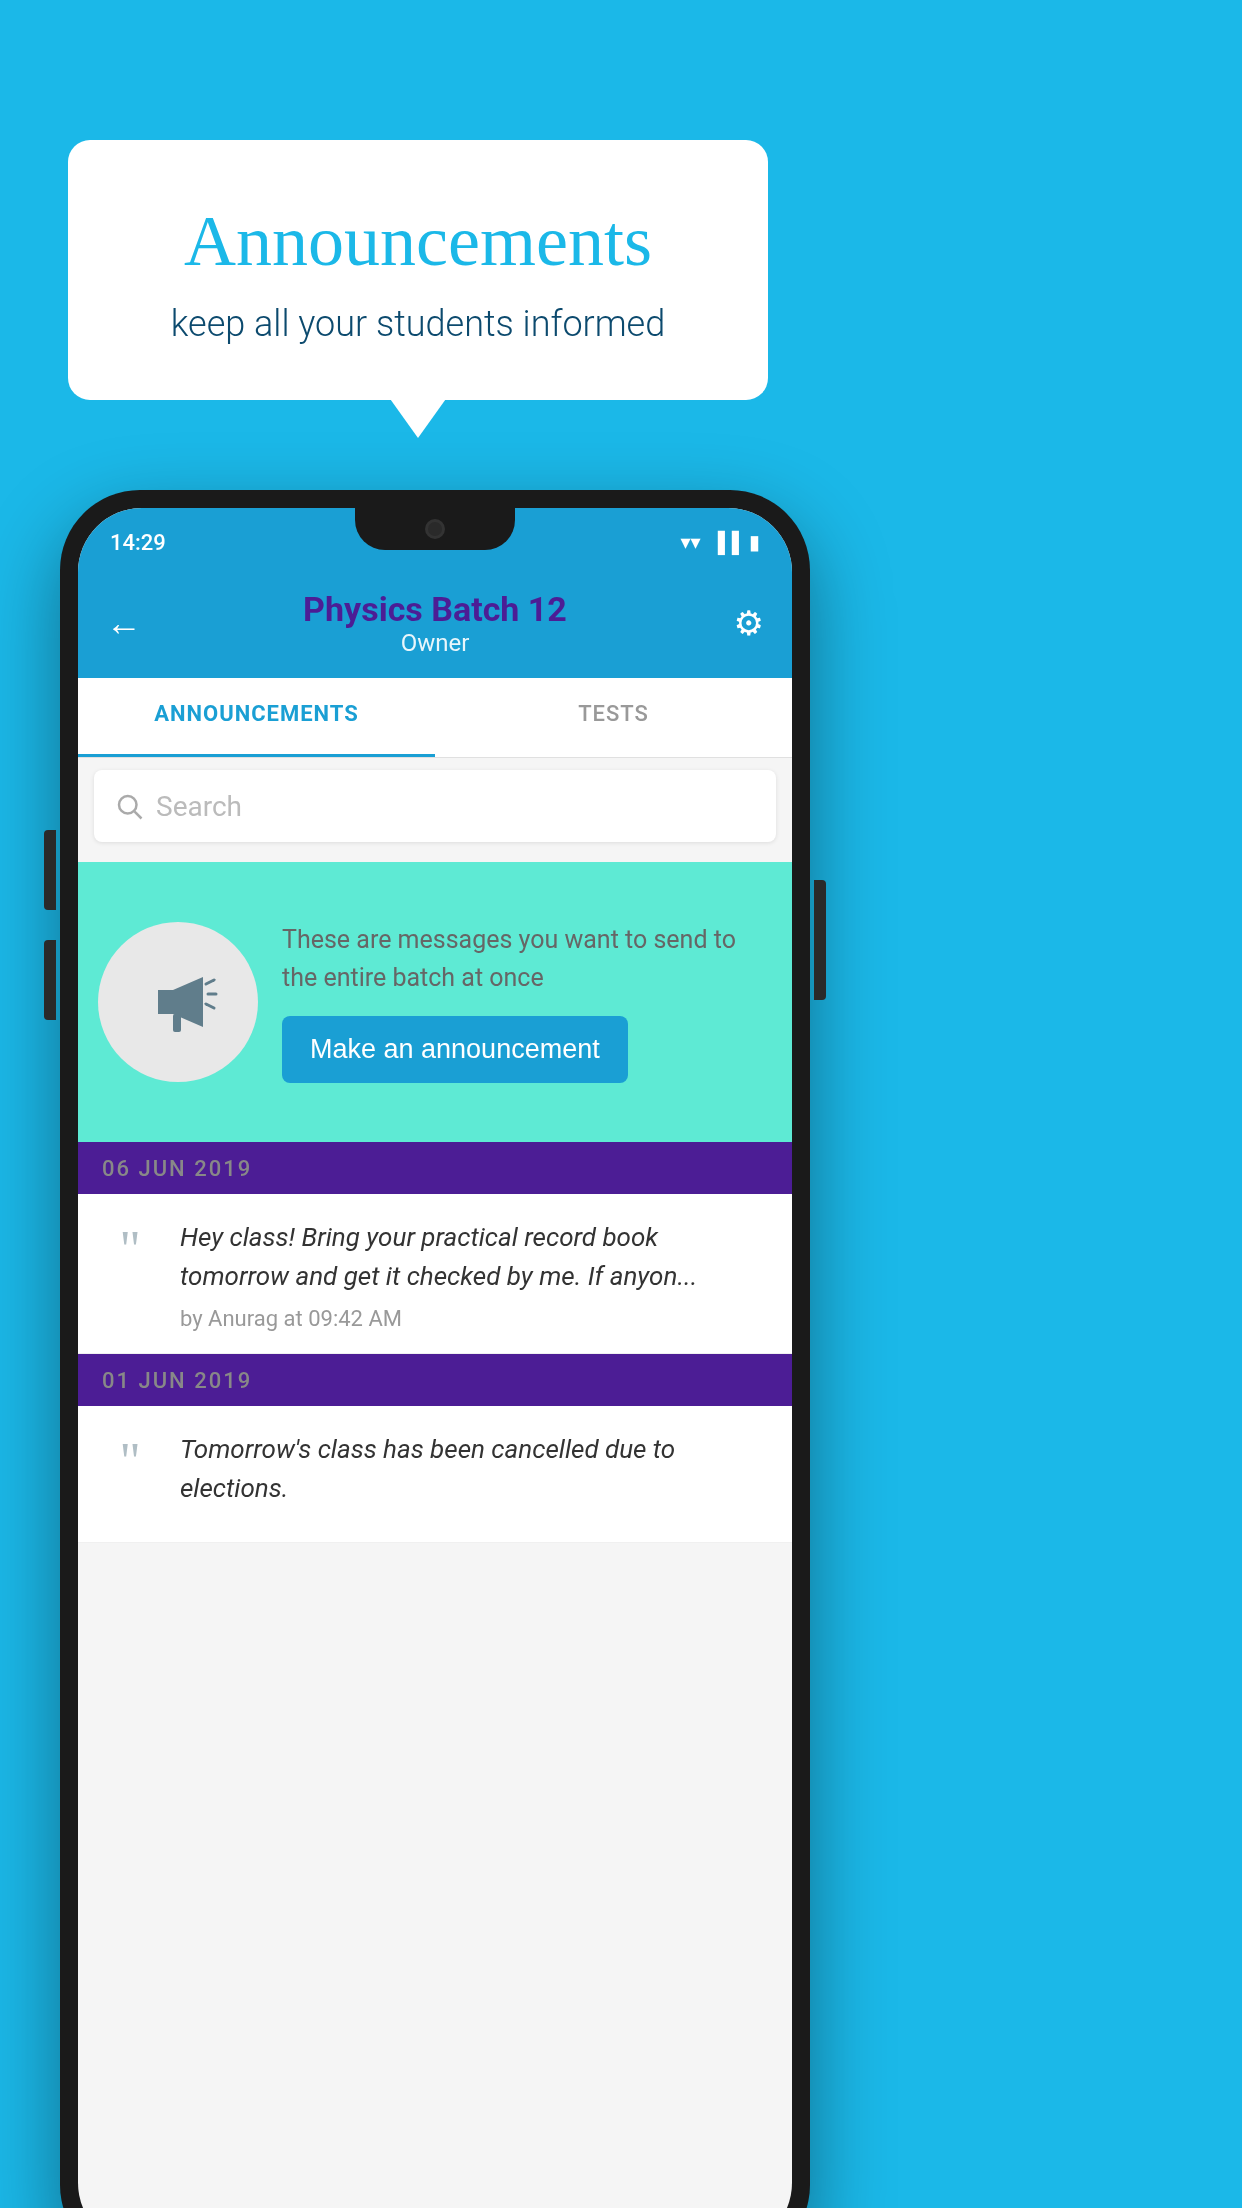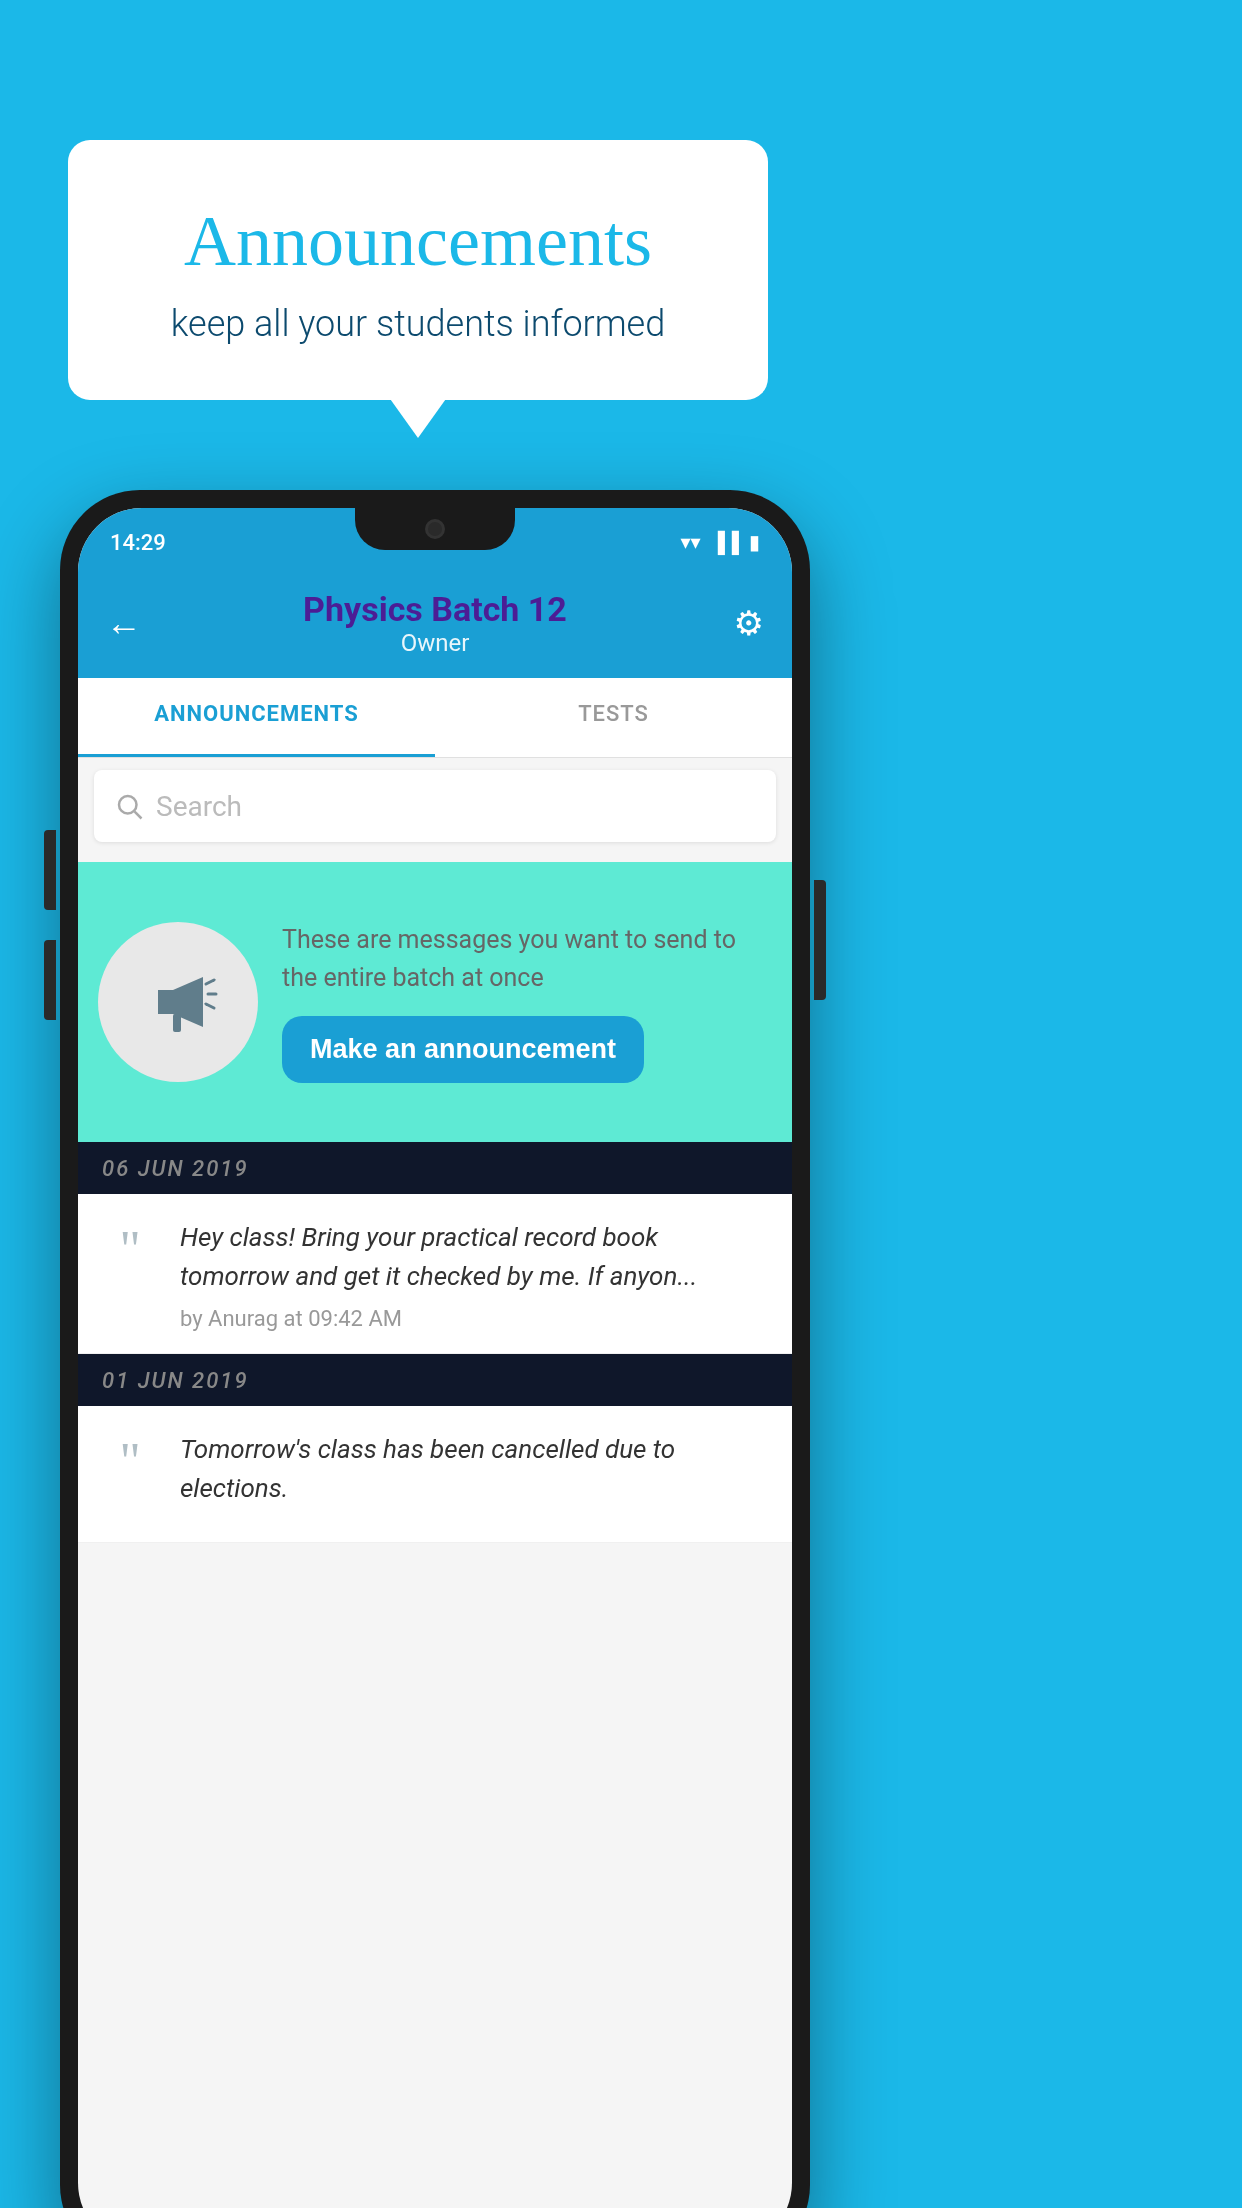--- a/index.html
+++ b/index.html
@@ -312,40 +312,39 @@
     .promo-text {
       font-size: 25px;
       color: #666;
       line-height: 1.5;
     }
 
     .make-announcement-btn {
       background: #1a9fd4;
       color: white;
       border: none;
-      border-radius: 20px;
+      border-radius: 8px;
       padding: 18px 28px;
       font-size: 27px;
-      font-weight: 700;
+      font-weight: 400;
       cursor: pointer;
       text-align: center;
       width: fit-content;
     }
 
     
     .date-separator {
       position: absolute;
       left: 0;
       right: 0;
       height: 52px;
-      background: #0f172a;
+      background: #4c1d95;
       display: flex;
       align-items: center;
       padding: 0 24px;
-      font-style: italic;
     }
 
     .date-separator-text {
       font-size: 22px;
       color: #888;
       font-weight: 500;
       letter-spacing: 2px;
     }
 
     

